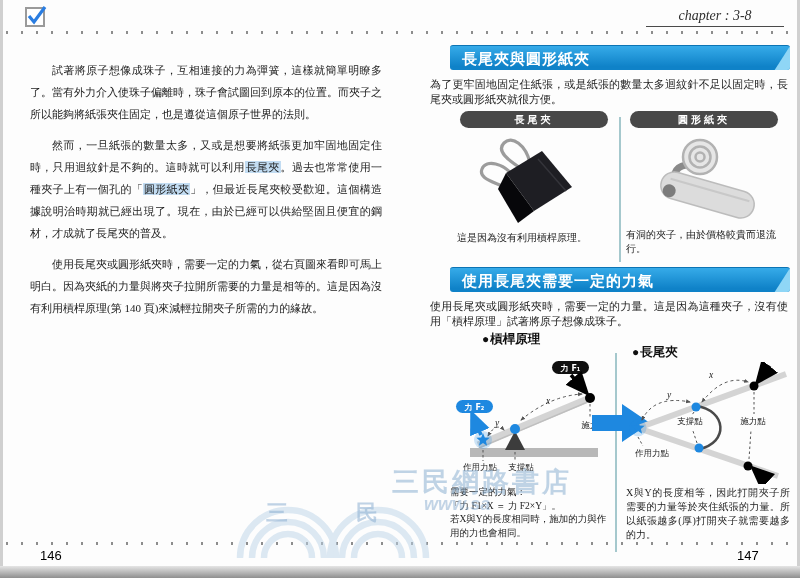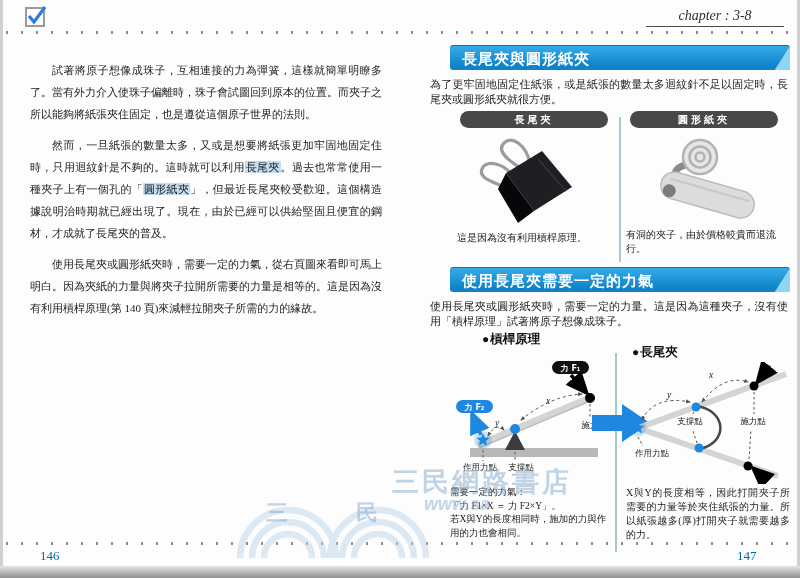--- a/index.html
+++ b/index.html
@@ -13,21 +13,21 @@
                  font-size:12px;font-weight:600;color:#2b2b2b;letter-spacing:1px;}
   .chapter-ref{right:16px;top:8px;width:138px;text-align:center;font-style:italic;
                font-size:14px;color:#2e2e2e;border-bottom:1.5px solid #4a4a4a;padding-bottom:2px;}
   .dotted{height:3px;background:repeating-linear-gradient(to right,#8d8d8d 0 2.5px,transparent 2.5px 15px);}
   .rule-top{left:6px;top:31px;width:788px;}
   .rule-bottom{left:6px;top:542px;width:788px;}
   
   .lp{left:22px;top:50px;width:368px;}
   .lp p{margin:9px 8px 0;text-indent:2em;text-align:justify;font-size:11px;line-height:22px;}
   .hl{background:#c2dcf2;padding:0 1px;}
-  .pn{font-family:Liberation Serif, serif;font-size:13px;color:#0369a1;}
+  .pn{font-family:Liberation Sans, sans-serif;font-size:13px;color:#000000;}
   .pn-l{left:40px;top:548px;}
   .pn-r{left:737px;top:548px;}
   
   .banner{left:450px;width:340px;height:25px;background:linear-gradient(180deg,#36abe9 0%,#0f82c8 85%);
           border-top:1px solid #0c74b4;border-radius:3px;color:#fff;overflow:hidden;
           font-family:"Liberation Sans","DejaVu Sans",sans-serif;font-weight:bold;
           font-size:15px;line-height:25px;padding-left:12px;box-sizing:border-box;letter-spacing:1px;}
   .banner::before{content:'';position:absolute;right:0;top:0;width:0;height:0;
           border-bottom:25px solid #8fd6f6;border-left:16px solid transparent;}
   .banner1{top:45px;}

